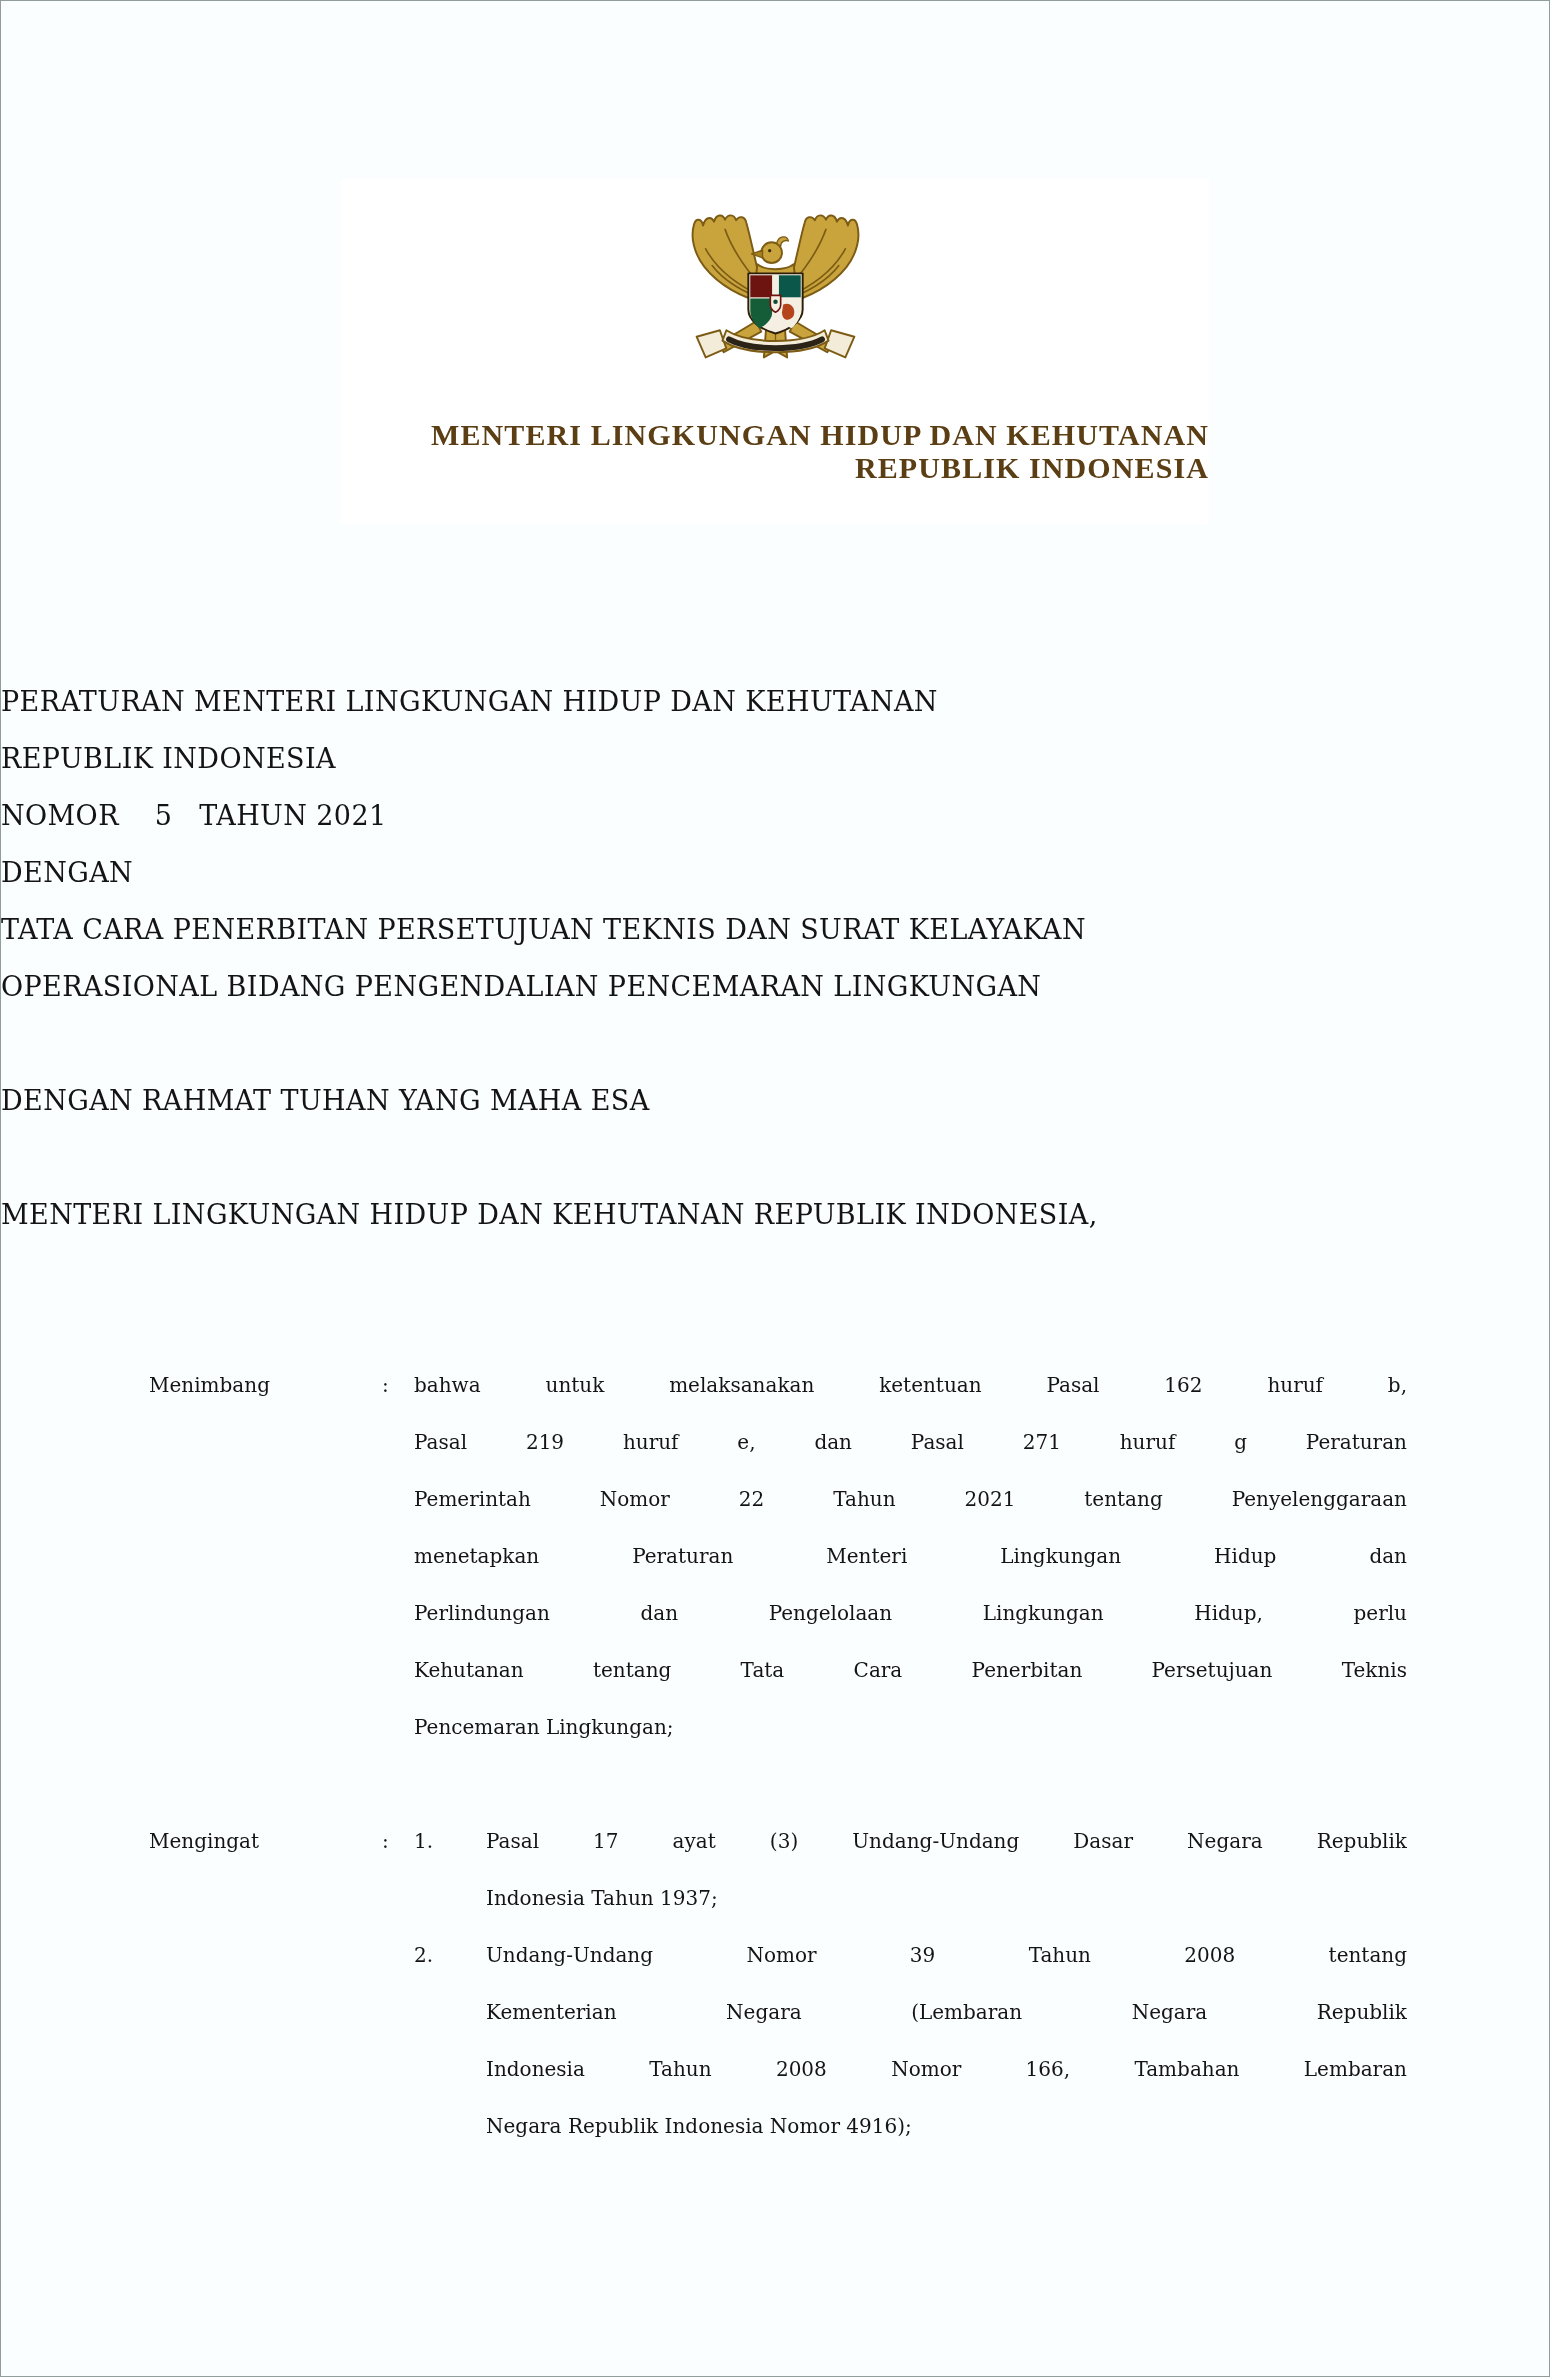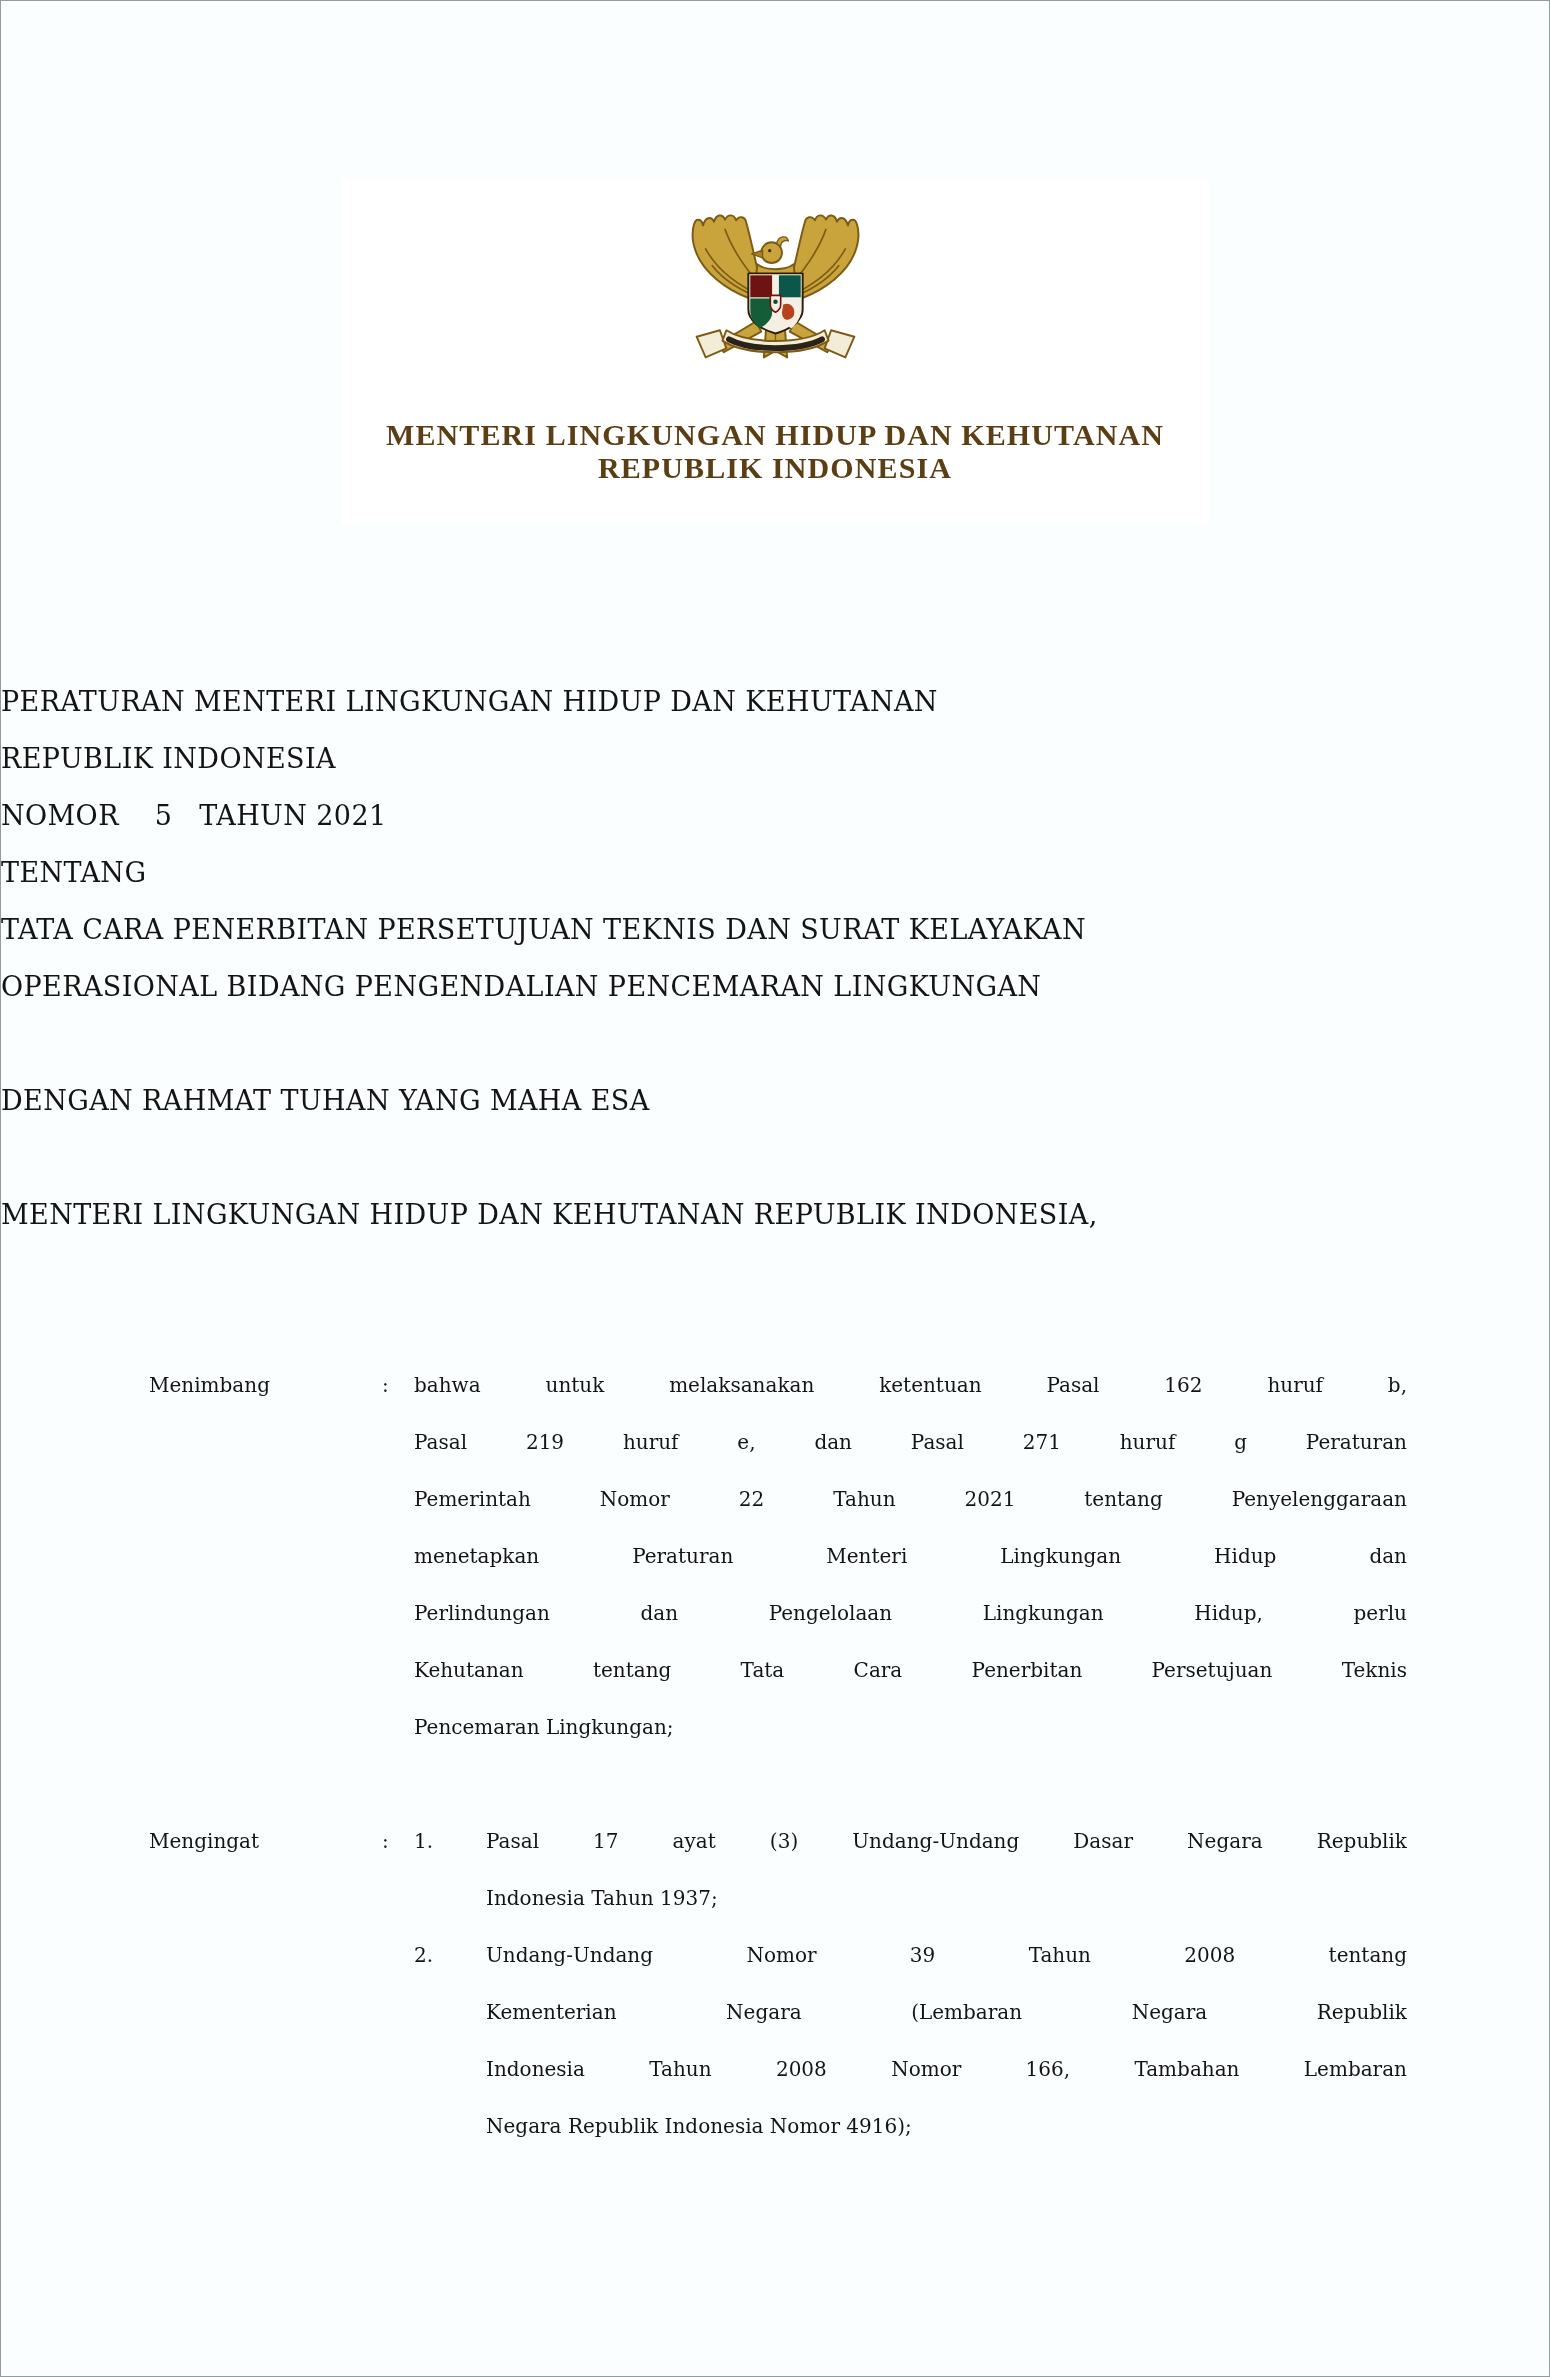--- a/index.html
+++ b/index.html
@@ -12,21 +12,21 @@
     border:1.5px solid #919c9c;
     font-family:"DejaVu Serif", serif;
     color:#141414;
     overflow:hidden;
   }
   
   .letterhead {
     width:868px; height:345px;
     margin:178px auto 0;
     background:#ffffff;
-    text-align:center;
+    text-align:right;
     box-sizing:border-box;
     padding-top:9px;
   }
   .emblem-svg { width:233px; height:194px; display:block; margin:0 auto; }
   .ministry-line {
     font-family:"Liberation Serif", serif;
     font-weight:bold;
     font-size:30px;
     line-height:33px;
     letter-spacing:1.1px;
@@ -115,21 +115,21 @@
       </g>
     </svg>
     <div class="ministry-line first">MENTERI LINGKUNGAN HIDUP DAN KEHUTANAN</div>
     <div class="ministry-line second">REPUBLIK INDONESIA</div>
   </div>
 
   <div class="title-block">
     <div class="title-line">PERATURAN MENTERI LINGKUNGAN HIDUP DAN KEHUTANAN</div>
     <div class="title-line">REPUBLIK INDONESIA</div>
     <div class="title-line">NOMOR    5   TAHUN 2021</div>
-    <div class="title-line">TENTANG</div>
+    <div class="title-line">DENGAN</div>
     <div class="title-line">TATA CARA PENERBITAN PERSETUJUAN TEKNIS DAN SURAT KELAYAKAN</div>
     <div class="title-line">OPERASIONAL BIDANG PENGENDALIAN PENCEMARAN LINGKUNGAN</div>
     <div class="title-line invocation">DENGAN RAHMAT TUHAN YANG MAHA ESA</div>
     <div class="title-line authority">MENTERI LINGKUNGAN HIDUP DAN KEHUTANAN REPUBLIK INDONESIA,</div>
   </div>
 
   <div class="docbody">
 
     <div class="hang-row section-considering">
       <div class="hang-label">Menimbang</div>

